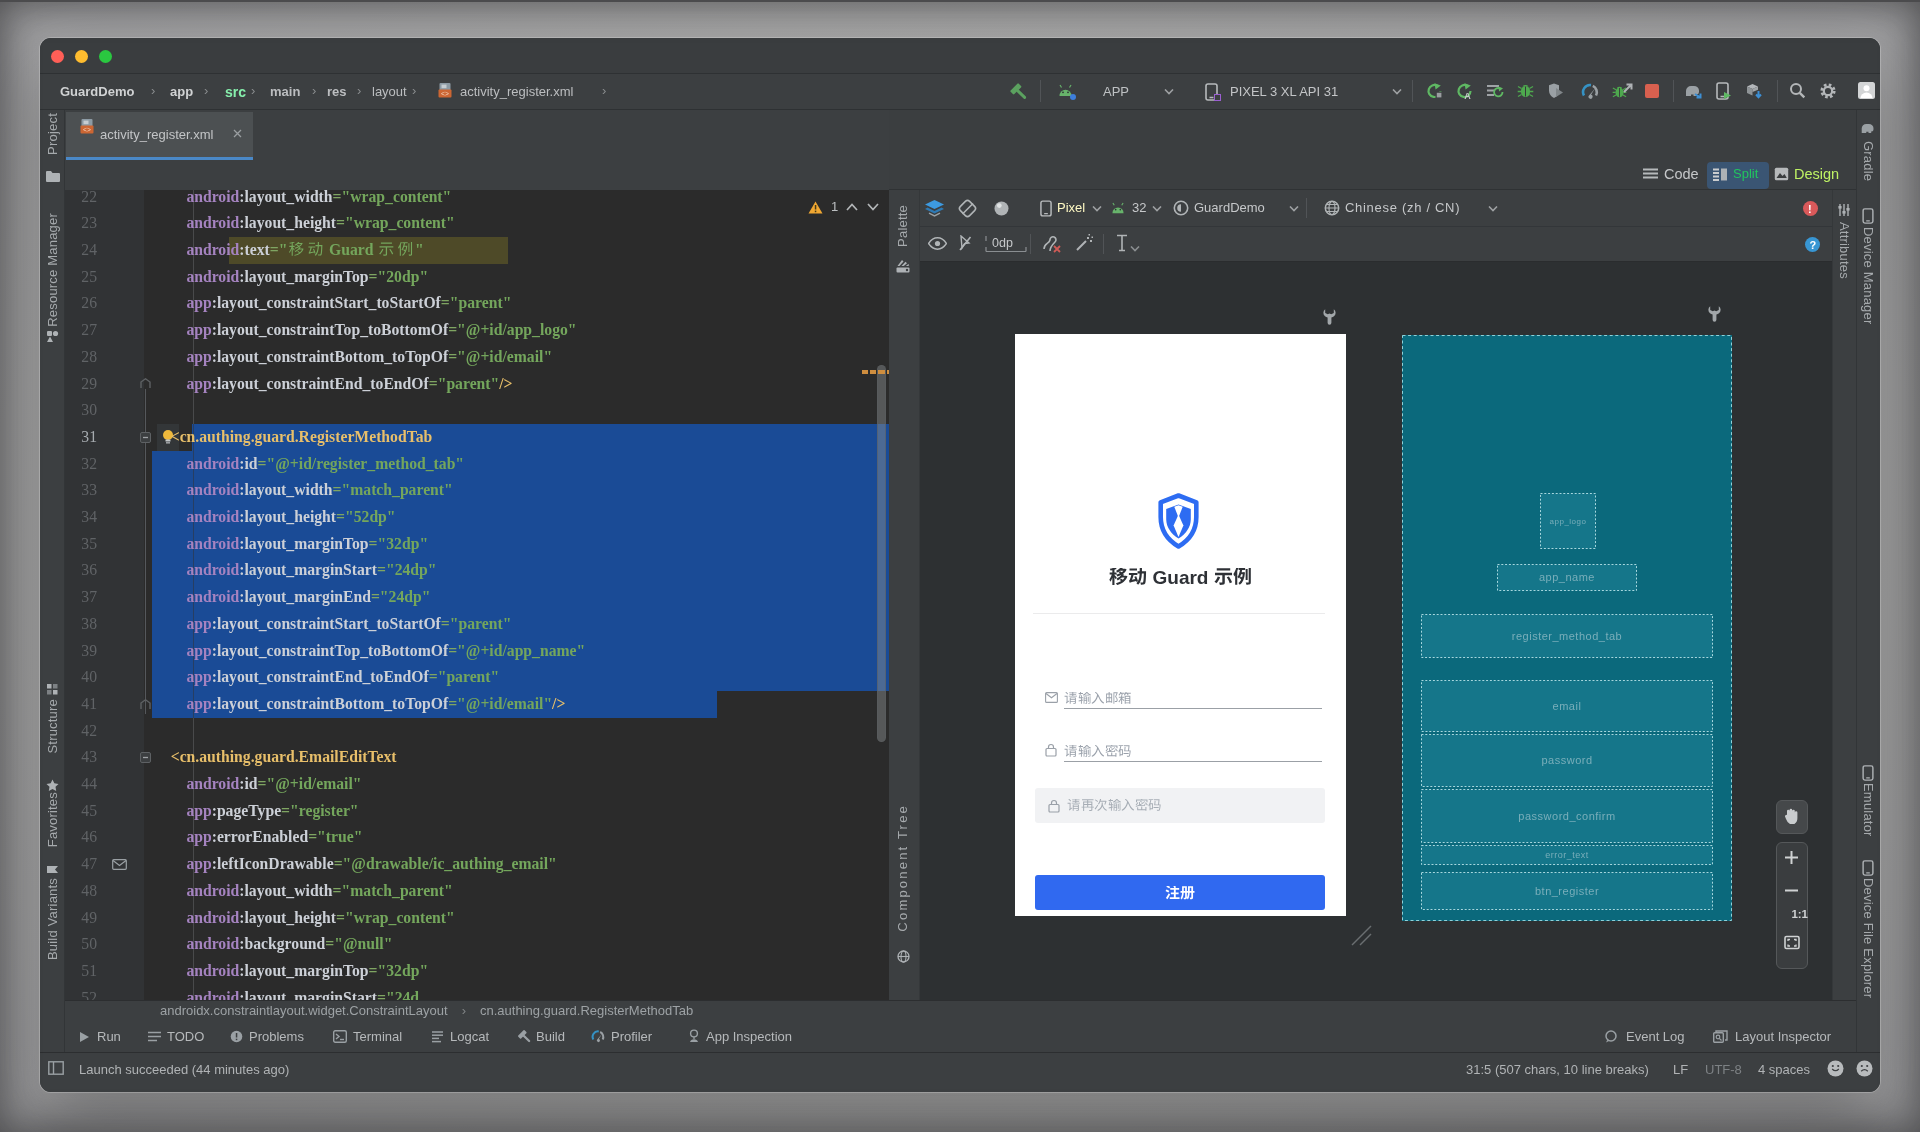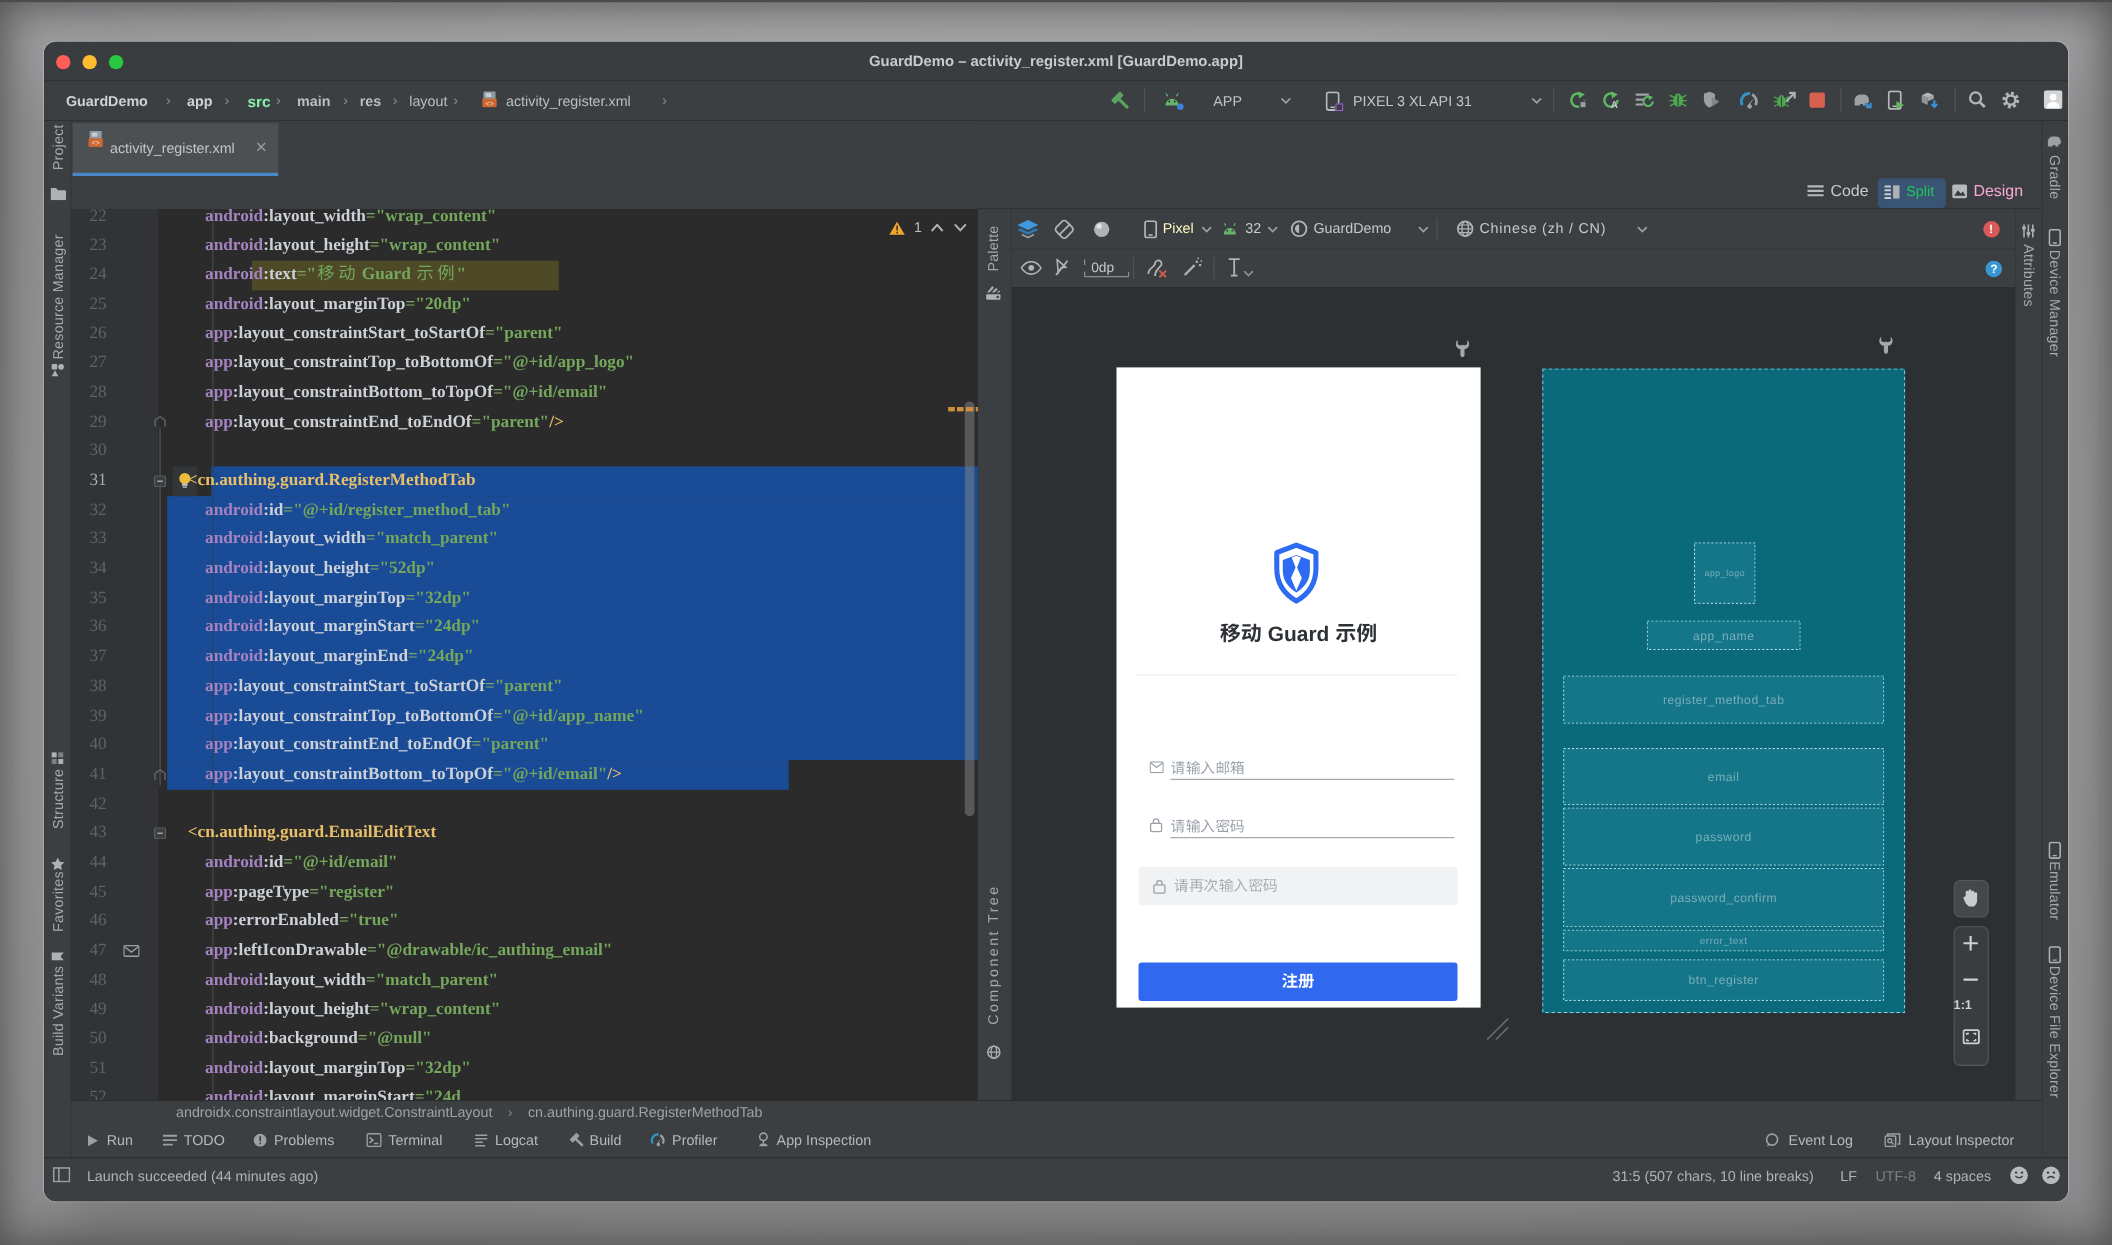--- a/index.html
+++ b/index.html
@@ -51,21 +51,20 @@
       <path id="b次" d="M40 105C109 145 200 208 240 252L317 153C273 110 180 53 112 17ZM28 717 140 799C202 701 267 590 323 484L228 404C164 520 84 643 28 717ZM437 -50C407 114 347 273 263 368C295 383 356 416 382 435C423 380 460 308 492 226H803C786 288 764 351 745 393C774 405 822 429 847 442C884 366 927 257 952 151L864 100L841 106H533C546 63 557 19 567 -26ZM549 256V319C549 450 523 666 242 802C272 824 316 869 335 898C497 815 584 705 629 596C684 728 766 825 896 883C913 850 950 799 976 775C808 713 720 575 676 393C677 368 678 344 678 322V256Z"></path>
       <path id="b再" d="M145 181V549H30V660H145V891H263V660H736V758C736 775 730 780 711 780C694 780 629 781 574 778C591 808 609 859 616 891C700 891 760 890 801 871C842 853 856 820 856 760V660H970V549H856V181H556V115H930V4H71V115H436V181ZM736 549H556V468H736ZM263 549V468H436V549ZM736 366H556V289H736ZM263 366V289H436V366Z"></path>
       <path id="b码" d="M419 582V688H776V582ZM487 148C480 257 465 398 451 485H483L828 486C813 669 794 748 772 769C762 780 752 782 736 782C717 782 678 782 637 778C654 807 667 853 669 885C717 887 761 886 789 883C822 879 845 869 869 842C904 804 926 696 946 431C948 417 950 384 950 384H839C854 259 869 117 876 5L792 -3L773 2H439V110H753C746 192 736 293 725 384H576C585 311 593 227 599 155ZM43 -5V103H150C125 236 84 359 21 442C37 477 59 553 63 584C77 567 91 548 104 528V842H205V767H382V306H208C230 241 248 172 262 103H404V-5ZM205 411H279V663H205Z"></path>
     </defs>
   </svg>
 <div class="win">
 <div class="abs" style="left:0;top:0;width:1840px;height:36px;background:#3a3d3f;border-bottom:1px solid #2e3133"></div>
 <div class="abs" style="left:10.7px;top:11.8px;width:13.4px;height:13.4px;border-radius:50%;background:#ff5f57"></div>
 <div class="abs" style="left:35.1px;top:11.8px;width:13.4px;height:13.4px;border-radius:50%;background:#febc2f"></div>
 <div class="abs" style="left:58.8px;top:11.8px;width:13.4px;height:13.4px;border-radius:50%;background:#2ac840"></div>
-<div class="abs" style="left:0;top:10px;width:1840px;text-align:center;font-size:13.5px;font-weight:bold;color:#c9cacb">GuardDemo – activity_register.xml [GuardDemo.app]</div>
 <div class="abs" style="left:0;top:36px;width:1840px;height:36px;background:#3c3f41;border-bottom:1px solid #2e3133"></div>
 <div class="abs" style="left:20px;top:46px;font-size:13px;font-weight:bold;color:#d0d2d3">GuardDemo</div>
 <div class="abs" style="left:130px;top:46px;font-size:13px;font-weight:bold;color:#d0d2d3">app</div>
 <div class="abs" style="left:185px;top:46px;font-size:14px;font-weight:bold;color:#86efac">src</div>
 <div class="abs" style="left:230px;top:46px;font-size:13px;font-weight:bold;color:#bcbec0">main</div>
 <div class="abs" style="left:287px;top:46px;font-size:13px;font-weight:bold;color:#bcbec0">res</div>
 <div class="abs" style="left:332px;top:46px;font-size:13px;font-weight:normal;color:#bcbec0">layout</div>
 <div class="abs" style="left:420px;top:46px;font-size:13px;font-weight:normal;color:#bcbec0">activity_register.xml</div>
 <div class="abs" style="left:111px;top:45px;font-size:13px;color:#8a8d8f">›</div>
 <div class="abs" style="left:164px;top:45px;font-size:13px;color:#8a8d8f">›</div>
@@ -377,21 +376,21 @@
         <line x1="0" y1="8.5" x2="6" y2="8.5"></line>
         <line x1="0" y1="12" x2="6" y2="12"></line>
       </g>
       <rect x="8" y="0.5" width="6" height="12" fill="#aeb2b5"></rect>
     </svg>
 <div class="abs" style="left:1693px;top:128px;font-size:13px;color:#22c55e">Split</div>
 <svg class="abs" style="left:1734px;top:129px" width="15" height="14" viewBox="0 0 15 14">
       <rect x="0.8" y="0.8" width="13.4" height="12.4" rx="1.5" fill="#b6b9bb"></rect>
       <path d="M2.5,11 L6,6 L8.5,9 L10.5,7 L12.8,11 Z" fill="#3a3d3f"></path>
     </svg>
-<div class="abs" style="left:1754px;top:128px;font-size:14.5px;color:#f9a8d4">Design</div>
+<div class="abs" style="left:1754px;top:128px;font-size:14.5px;color:#bef264">Design</div>
 <div class="abs" style="left:849px;top:152px;width:31px;height:862px;background:#3c3f41;border-right:1px solid #35383a"></div>
 <div class="abs vl lbl" style="left:855px;top:167px">Palette</div>
 <svg class="abs" style="left:856px;top:221px" width="14" height="14" viewBox="0 0 14 14">
       <rect x="0.5" y="8.5" width="13" height="5" rx="1" fill="#aeb2b5"></rect>
       <g fill="#aeb2b5">
         <path d="M1.5,7 L6,1 L7.5,2.5 L3.5,7 Z"></path>
         <path d="M5.5,7 L9.5,2.8 L11,4.2 L7.8,7 Z"></path>
         <path d="M9.8,7 L12.5,5 L13.2,6.5 L11.5,7 Z"></path>
       </g>
       <circle cx="11" cy="11" r="1.2" fill="#3c3f41"></circle>
@@ -626,21 +625,21 @@
 <div class="abs" style="left:1736px;top:804px;width:32px;height:127px;background:#3a3d3f;border-radius:6px;border:1px solid #55585a"></div>
 <svg class="abs" style="left:1744px;top:812px" width="15" height="15" viewBox="0 0 15 15">
       <g stroke="#cfd2d3" stroke-width="2">
         <line x1="7.5" y1="1" x2="7.5" y2="14"></line>
         <line x1="1" y1="7.5" x2="14" y2="7.5"></line>
       </g>
     </svg>
 <svg class="abs" style="left:1744px;top:845px" width="15" height="15" viewBox="0 0 15 15">
       <line x1="1" y1="7.5" x2="14" y2="7.5" stroke="#cfd2d3" stroke-width="2"></line>
     </svg>
-<div class="abs" style="left:1736px;top:870px;width:32px;text-align:left;font-size:11.5px;font-weight:bold;color:#cfd2d3">1:1</div>
+<div class="abs" style="left:1736px;top:870px;width:32px;text-align:right;font-size:11.5px;font-weight:bold;color:#cfd2d3">1:1</div>
 <svg class="abs" style="left:1744px;top:897px" width="16" height="15" viewBox="0 0 16 15">
       <rect x="1" y="1.5" width="14" height="12" rx="1.5" fill="none" stroke="#cfd2d3" stroke-width="1.6"></rect>
       <path d="M4,6 V4.5 H6 M10,4.5 H12 V6 M12,9.5 V11 H10 M6,11 H4 V9.5" fill="none" stroke="#cfd2d3" stroke-width="1.3"></path>
     </svg>
 <div class="abs" style="left:1792px;top:152px;width:24px;height:862px;background:#3c3f41;border-left:1px solid #35383a"></div>
 <svg class="abs" style="left:1797px;top:165px" width="14" height="14" viewBox="0 0 14 14">
       <g stroke="#aeb2b5" stroke-width="1.4">
         <line x1="3" y1="1" x2="3" y2="13"></line>
         <line x1="7" y1="1" x2="7" y2="13"></line>
         <line x1="11" y1="1" x2="11" y2="13"></line>

